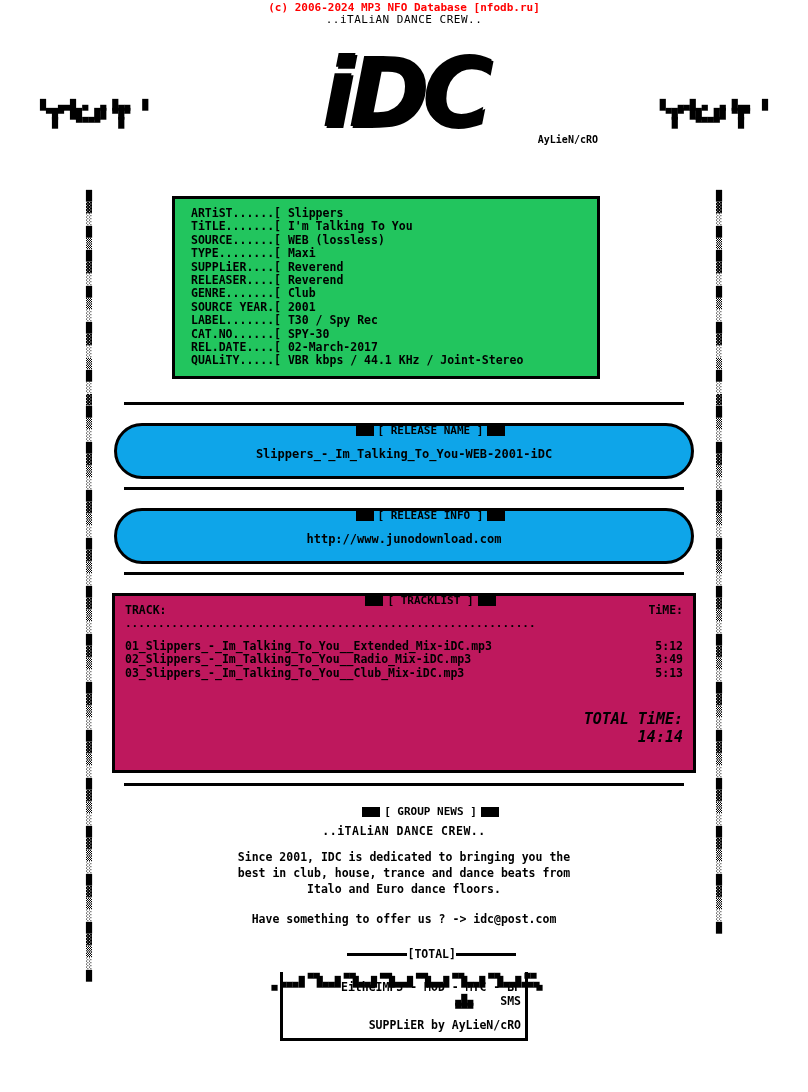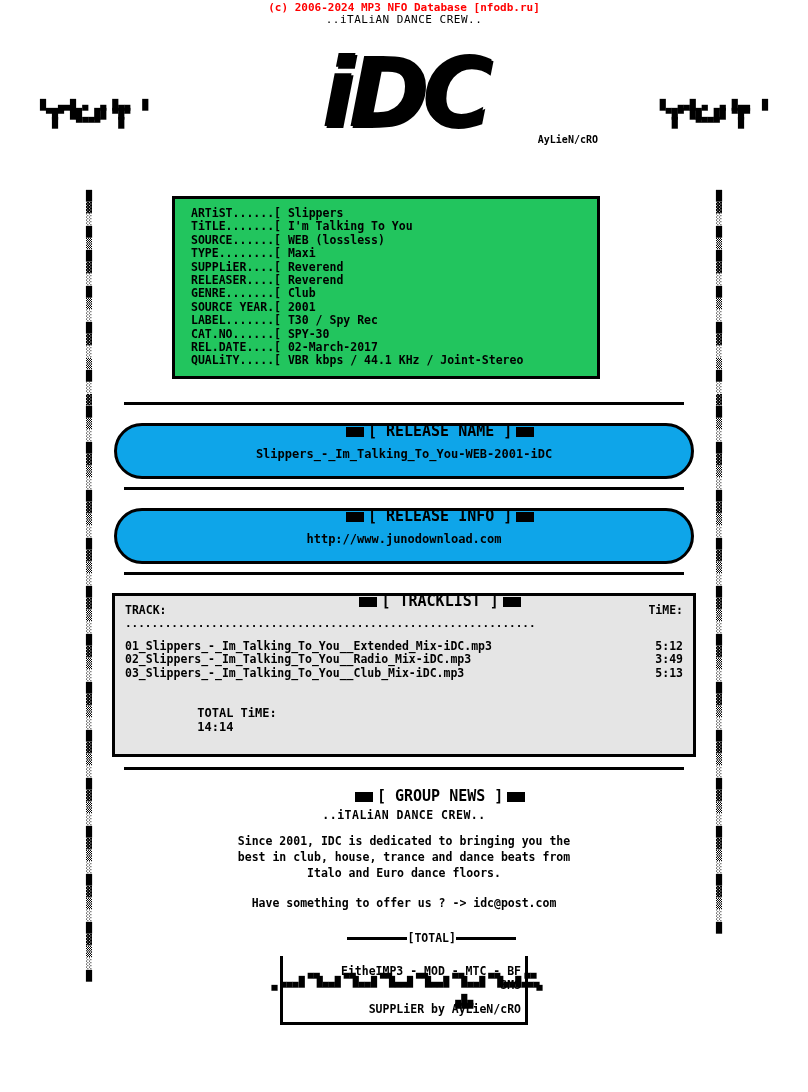--- a/index.html
+++ b/index.html
@@ -76,21 +76,21 @@
   .info-line {
     font-size: 11.5px;
     line-height: 13.4px;
     white-space: pre;
     font-weight: bold;
   }
   
   .sect-head {
     position: relative;
     text-align: center;
-    font-size: 15px;
+    font-size: 11px;
     font-weight: bold;
     height: 16px;
     line-height: 16px;
     white-space: pre;
   }
   
   .pill {
     margin: 0 auto;
     width: 580px;
     border: 3px solid #000;
@@ -107,44 +107,46 @@
     width: 560px;
     margin: 4px auto 2px auto;
     height: 3px;
     background: #000;
   }
   
   .track-box {
     margin: 0 auto;
     width: 584px;
     border: 3px solid #000;
-    background: #e5e5e5;
+    background: #be185d;
     box-sizing: border-box;
     padding: 8px 10px 6px 10px;
   }
   .track-row {
     display: flex;
     justify-content: space-between;
     font-size: 11.5px;
     line-height: 13.5px;
     font-weight: bold;
     white-space: pre;
   }
   .dots {
     font-size: 11px;
     line-height: 12px;
     overflow: hidden;
     white-space: nowrap;
     font-weight: bold;
   }
   .total {
-    font-size: 12px;
+    text-align: right;
+    font-size: 15px;
     font-weight: bold;
     padding-top: 12px;
     white-space: pre;
+    font-style: italic;
   }
   
   .news-box {
     margin: 0 auto;
     width: 584px;
     background: #fff;
     text-align: center;
     font-size: 11.5px;
     line-height: 14px;
     font-weight: bold;

